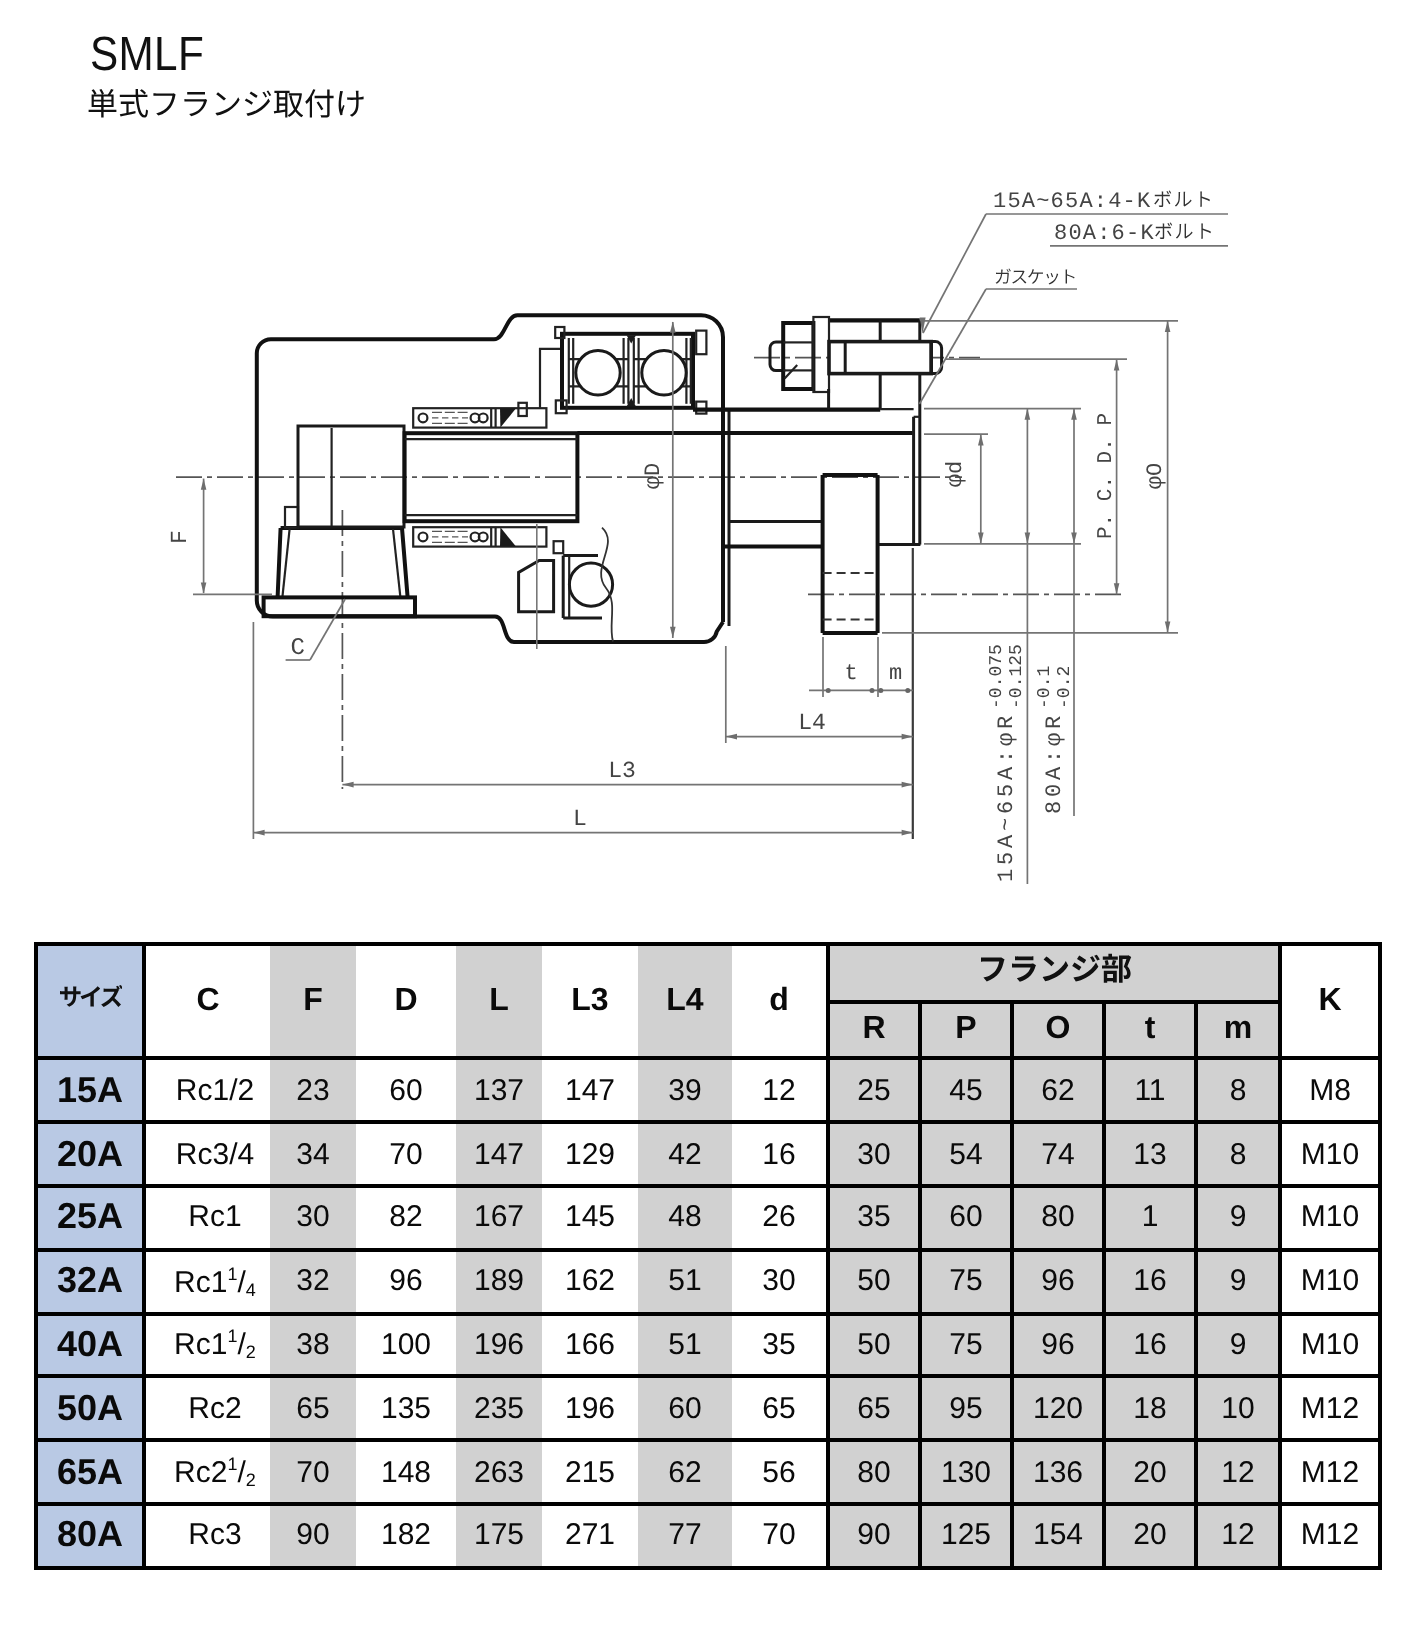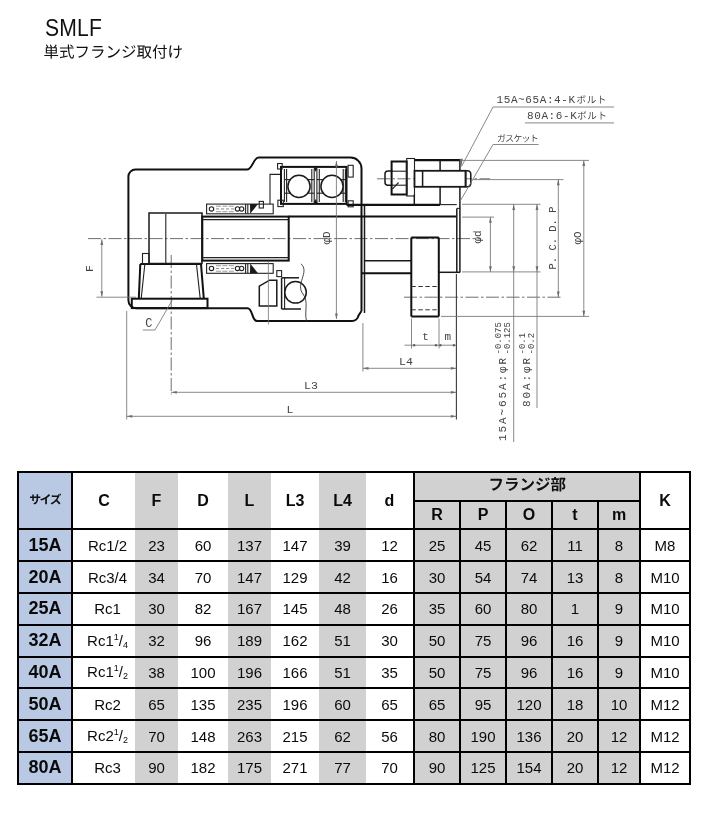--- a/index.html
+++ b/index.html
@@ -399,21 +399,21 @@
 <tr>
         <td class="blue vl sz">65A</td>
         <td class="vl cc">Rc2<span class="sup">1</span>/<span class="sub">2</span></td>
         <td class="gray">70</td>
         <td class="">148</td>
         <td class="gray">263</td>
         <td class="">215</td>
         <td class="gray">62</td>
         <td class="">56</td>
         <td class="gray vl">80</td>
-        <td class="gray vl">190</td>
+        <td class="gray vl">130</td>
         <td class="gray vl">136</td>
         <td class="gray vl">20</td>
         <td class="gray vl">12</td>
         <td class="vl">M12</td>
       </tr>
 <tr>
         <td class="blue vl sz">80A</td>
         <td class="vl cc">Rc3</td>
         <td class="gray">90</td>
         <td class="">182</td>

